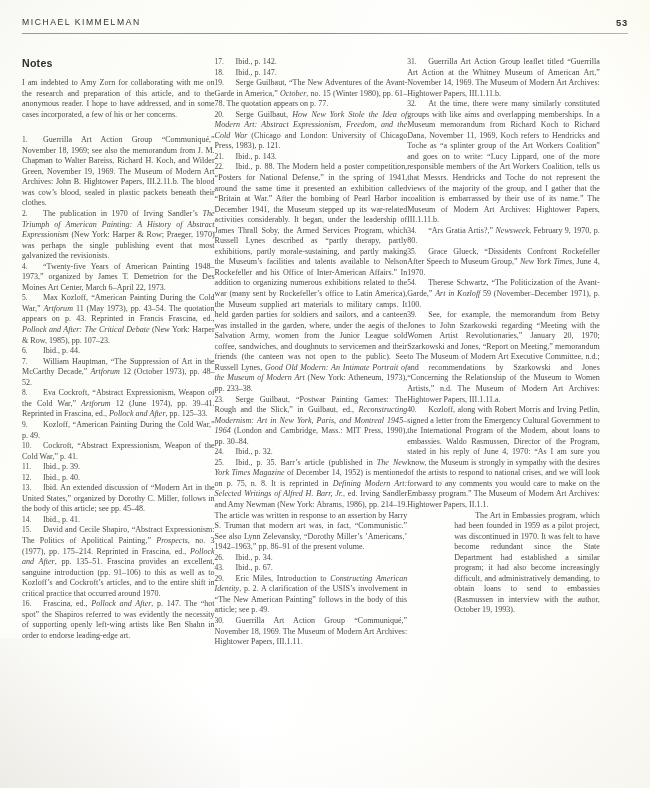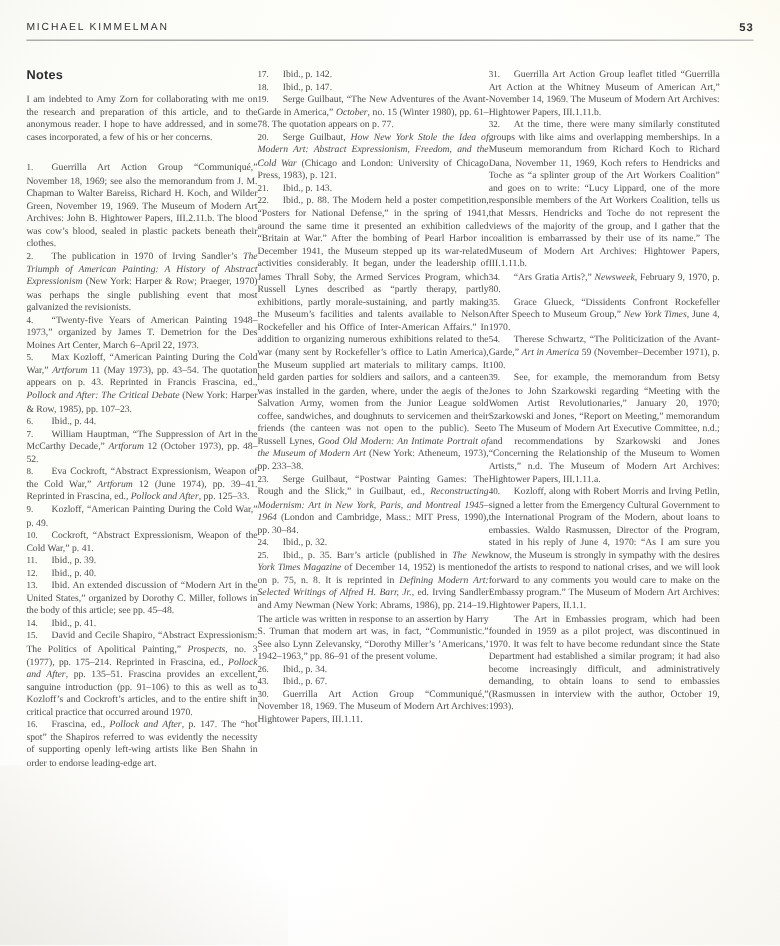--- a/index.html
+++ b/index.html
@@ -110,20 +110,21 @@
     text-indent: 0;
     margin-bottom: 15px;
   }
   p.note .num {
     display: inline-block;
     width: 21px;
     font-size: 7.5px;
   }
   p.note.cont {
     text-indent: 0;
+    margin-left: 47px;
   }
   i, em { font-style: italic; }
 
   
   .col:nth-child(1) { color: #4f4f4f; }
   .col:nth-child(2) { color: #4a4a4a; }
   .col:nth-child(3) { color: #4c4c4c; }
 </style>
 </head>
 <body>
@@ -166,28 +167,29 @@
         <p class="note"><span class="num">18.</span>Ibid., p. 147.</p>
         <p class="note"><span class="num">19.</span>Serge Guilbaut, “The New Adventures of the Avant-Garde in America,” <i>October</i>, no. 15 (Winter 1980), pp. 61–78. The quotation appears on p. 77.</p>
         <p class="note"><span class="num">20.</span>Serge Guilbaut, <i>How New York Stole the Idea of Modern Art: Abstract Expressionism, Freedom, and the Cold War</i> (Chicago and London: University of Chicago Press, 1983), p. 121.</p>
         <p class="note"><span class="num">21.</span>Ibid., p. 143.</p>
         <p class="note"><span class="num">22.</span>Ibid., p. 88. The Modern held a poster competition, “Posters for National Defense,” in the spring of 1941, around the same time it presented an exhibition called “Britain at War.” After the bombing of Pearl Harbor in December 1941, the Museum stepped up its war-related activities considerably. It began, under the leadership of James Thrall Soby, the Armed Services Program, which Russell Lynes described as “partly therapy, partly exhibitions, partly morale-sustaining, and partly making the Museum’s facilities and talents available to Nelson Rockefeller and his Office of Inter-American Affairs.” In addition to organizing numerous exhibitions related to the war (many sent by Rockefeller’s office to Latin America), the Museum supplied art materials to military camps. It held garden parties for soldiers and sailors, and a canteen was installed in the garden, where, under the aegis of the Salvation Army, women from the Junior League sold coffee, sandwiches, and doughnuts to servicemen and their friends (the canteen was not open to the public). See Russell Lynes, <i>Good Old Modern: An Intimate Portrait of the Museum of Modern Art</i> (New York: Atheneum, 1973), pp. 233–38.</p>
         <p class="note"><span class="num">23.</span>Serge Guilbaut, “Postwar Painting Games: The Rough and the Slick,” in Guilbaut, ed., <i>Reconstructing Modernism: Art in New York, Paris, and Montreal 1945–1964</i> (London and Cambridge, Mass.: MIT Press, 1990), pp. 30–84.</p>
         <p class="note"><span class="num">24.</span>Ibid., p. 32.</p>
         <p class="note"><span class="num">25.</span>Ibid., p. 35. Barr’s article (published in <i>The New York Times Magazine</i> of December 14, 1952) is mentioned on p. 75, n. 8. It is reprinted in <i>Defining Modern Art: Selected Writings of Alfred H. Barr, Jr.</i>, ed. Irving Sandler and Amy Newman (New York: Abrams, 1986), pp. 214–19. The article was written in response to an assertion by Harry S. Truman that modern art was, in fact, “Communistic.” See also Lynn Zelevansky, “Dorothy Miller’s ’Americans,’ 1942–1963,” pp. 86–91 of the present volume.</p>
         <p class="note"><span class="num">26.</span>Ibid., p. 34.</p>
         <p class="note"><span class="num">43.</span>Ibid., p. 67.</p>
+        <p class="note"><span class="num">29.</span>Eric Miles, Introduction to <i>Constructing American Identity</i>, p. 2. A clarification of the USIS’s involvement in “The New American Painting” follows in the body of this article; see p. 49.</p>
         <p class="note"><span class="num">30.</span>Guerrilla Art Action Group “Communiqué,” November 18, 1969. The Museum of Modern Art Archives: Hightower Papers, III.1.11.</p>
       </div>
   </div>
   <div class="col">
     <div>
         <p class="note"><span class="num">31.</span>Guerrilla Art Action Group leaflet titled “Guerrilla Art Action at the Whitney Museum of American Art,” November 14, 1969. The Museum of Modern Art Archives: Hightower Papers, III.1.11.b.</p>
         <p class="note"><span class="num">32.</span>At the time, there were many similarly constituted groups with like aims and overlapping memberships. In a Museum memorandum from Richard Koch to Richard Dana, November 11, 1969, Koch refers to Hendricks and Toche as “a splinter group of the Art Workers Coalition” and goes on to write: “Lucy Lippard, one of the more responsible members of the Art Workers Coalition, tells us that Messrs. Hendricks and Toche do not represent the views of the majority of the group, and I gather that the coalition is embarrassed by their use of its name.” The Museum of Modern Art Archives: Hightower Papers, III.1.11.b.</p>
         <p class="note"><span class="num">34.</span>“Ars Gratia Artis?,” <i>Newsweek</i>, February 9, 1970, p. 80.</p>
         <p class="note"><span class="num">35.</span>Grace Glueck, “Dissidents Confront Rockefeller After Speech to Museum Group,” <i>New York Times</i>, June 4, 1970.</p>
-        <p class="note"><span class="num">54.</span>Therese Schwartz, “The Politicization of the Avant-Garde,” <i>Art in America</i> 59 (November–December 1971), p. 100.</p>
+        <p class="note"><span class="num">54.</span>Therese Schwartz, “The Politicization of the Avant-Garde,” <i>Art in Kozloff</i> 59 (November–December 1971), p. 100.</p>
         <p class="note"><span class="num">39.</span>See, for example, the memorandum from Betsy Jones to John Szarkowski regarding “Meeting with the Women Artist Revolutionaries,” January 20, 1970; Szarkowski and Jones, “Report on Meeting,” memorandum to The Museum of Modern Art Executive Committee, n.d.; and recommendations by Szarkowski and Jones “Concerning the Relationship of the Museum to Women Artists,” n.d. The Museum of Modern Art Archives: Hightower Papers, III.1.11.a.</p>
         <p class="note"><span class="num">40.</span>Kozloff, along with Robert Morris and Irving Petlin, signed a letter from the Emergency Cultural Government to the International Program of the Modern, about loans to embassies. Waldo Rasmussen, Director of the Program, stated in his reply of June 4, 1970: “As I am sure you know, the Museum is strongly in sympathy with the desires of the artists to respond to national crises, and we will look forward to any comments you would care to make on the Embassy program.” The Museum of Modern Art Archives: Hightower Papers, II.1.1.</p>
         <p class="note cont"><span class="num"></span>The Art in Embassies program, which had been founded in 1959 as a pilot project, was discontinued in 1970. It was felt to have become redundant since the State Department had established a similar program; it had also become increasingly difficult, and administratively demanding, to obtain loans to send to embassies (Rasmussen in interview with the author, October 19, 1993).</p>
       </div>
   </div>
 </div>
 
 </body></html>

